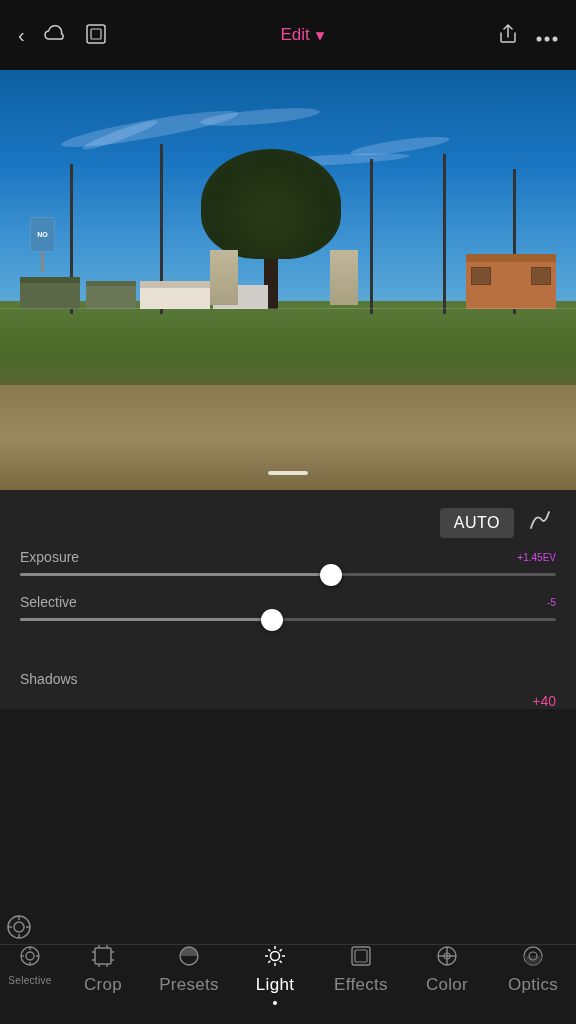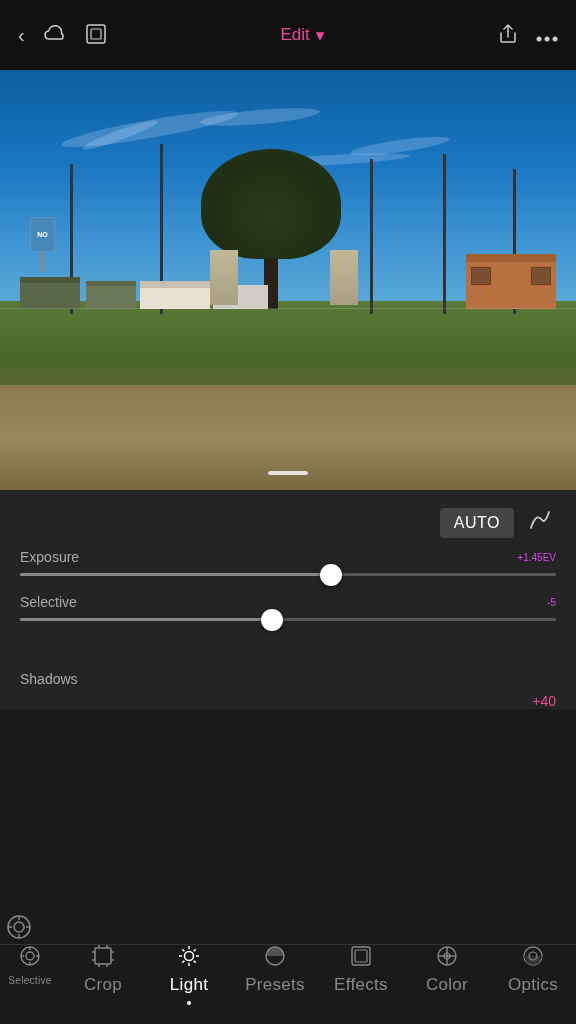--- a/index.html
+++ b/index.html
@@ -440,20 +440,30 @@
         <line x1="15" y1="19" x2="15" y2="22" stroke="#888" stroke-width="1.5"></line>
         <line x1="0" y1="7" x2="3" y2="7" stroke="#888" stroke-width="1.5"></line>
         <line x1="19" y1="7" x2="22" y2="7" stroke="#888" stroke-width="1.5"></line>
         <line x1="0" y1="15" x2="3" y2="15" stroke="#888" stroke-width="1.5"></line>
         <line x1="19" y1="15" x2="22" y2="15" stroke="#888" stroke-width="1.5"></line>
       </svg>
     </div>
     <span class="nav-label">Crop</span>
   </div>
 
+  <div class="nav-item">
+    <div class="nav-icon">
+      <svg width="22" height="22" viewBox="0 0 22 22">
+        <circle cx="11" cy="11" r="9" stroke="#888" stroke-width="1.4" fill="none"></circle>
+        <path d="M2 11 A9 9 0 0 1 20 11" fill="#888" opacity="0.5"></path>
+      </svg>
+    </div>
+    <span class="nav-label">Presets</span>
+  </div>
+
   <div class="nav-item active">
     <div class="nav-icon">
       <svg width="22" height="22" viewBox="0 0 22 22">
         <circle cx="11" cy="11" r="4.5" stroke="#fff" stroke-width="1.5" fill="none"></circle>
         <line x1="11" y1="1" x2="11" y2="4" stroke="#fff" stroke-width="1.5"></line>
         <line x1="11" y1="18" x2="11" y2="21" stroke="#fff" stroke-width="1.5"></line>
         <line x1="1" y1="11" x2="4" y2="11" stroke="#fff" stroke-width="1.5"></line>
         <line x1="18" y1="11" x2="21" y2="11" stroke="#fff" stroke-width="1.5"></line>
         <line x1="4.22" y1="4.22" x2="6.34" y2="6.34" stroke="#fff" stroke-width="1.5"></line>
         <line x1="15.66" y1="15.66" x2="17.78" y2="17.78" stroke="#fff" stroke-width="1.5"></line>
@@ -461,30 +471,20 @@
         <line x1="6.34" y1="15.66" x2="4.22" y2="17.78" stroke="#fff" stroke-width="1.5"></line>
       </svg>
     </div>
     <span class="nav-label" style="color:#fff;">Light</span>
     <div class="nav-icon-underline"></div>
   </div>
 
   <div class="nav-item">
     <div class="nav-icon">
       <svg width="22" height="22" viewBox="0 0 22 22">
-        <circle cx="11" cy="11" r="9" stroke="#888" stroke-width="1.4" fill="none"></circle>
-        <path d="M2 11 A9 9 0 0 1 20 11" fill="#888" opacity="0.5"></path>
-      </svg>
-    </div>
-    <span class="nav-label">Presets</span>
-  </div>
-
-  <div class="nav-item">
-    <div class="nav-icon">
-      <svg width="22" height="22" viewBox="0 0 22 22">
         <rect x="2" y="2" width="18" height="18" rx="2" stroke="#888" stroke-width="1.4" fill="none"></rect>
         <rect x="5" y="5" width="12" height="12" rx="1" stroke="#888" stroke-width="1.2" fill="none"></rect>
       </svg>
     </div>
     <span class="nav-label">Effects</span>
   </div>
 
   <div class="nav-item">
     <div class="nav-icon">
       <svg width="22" height="22" viewBox="0 0 22 22">

